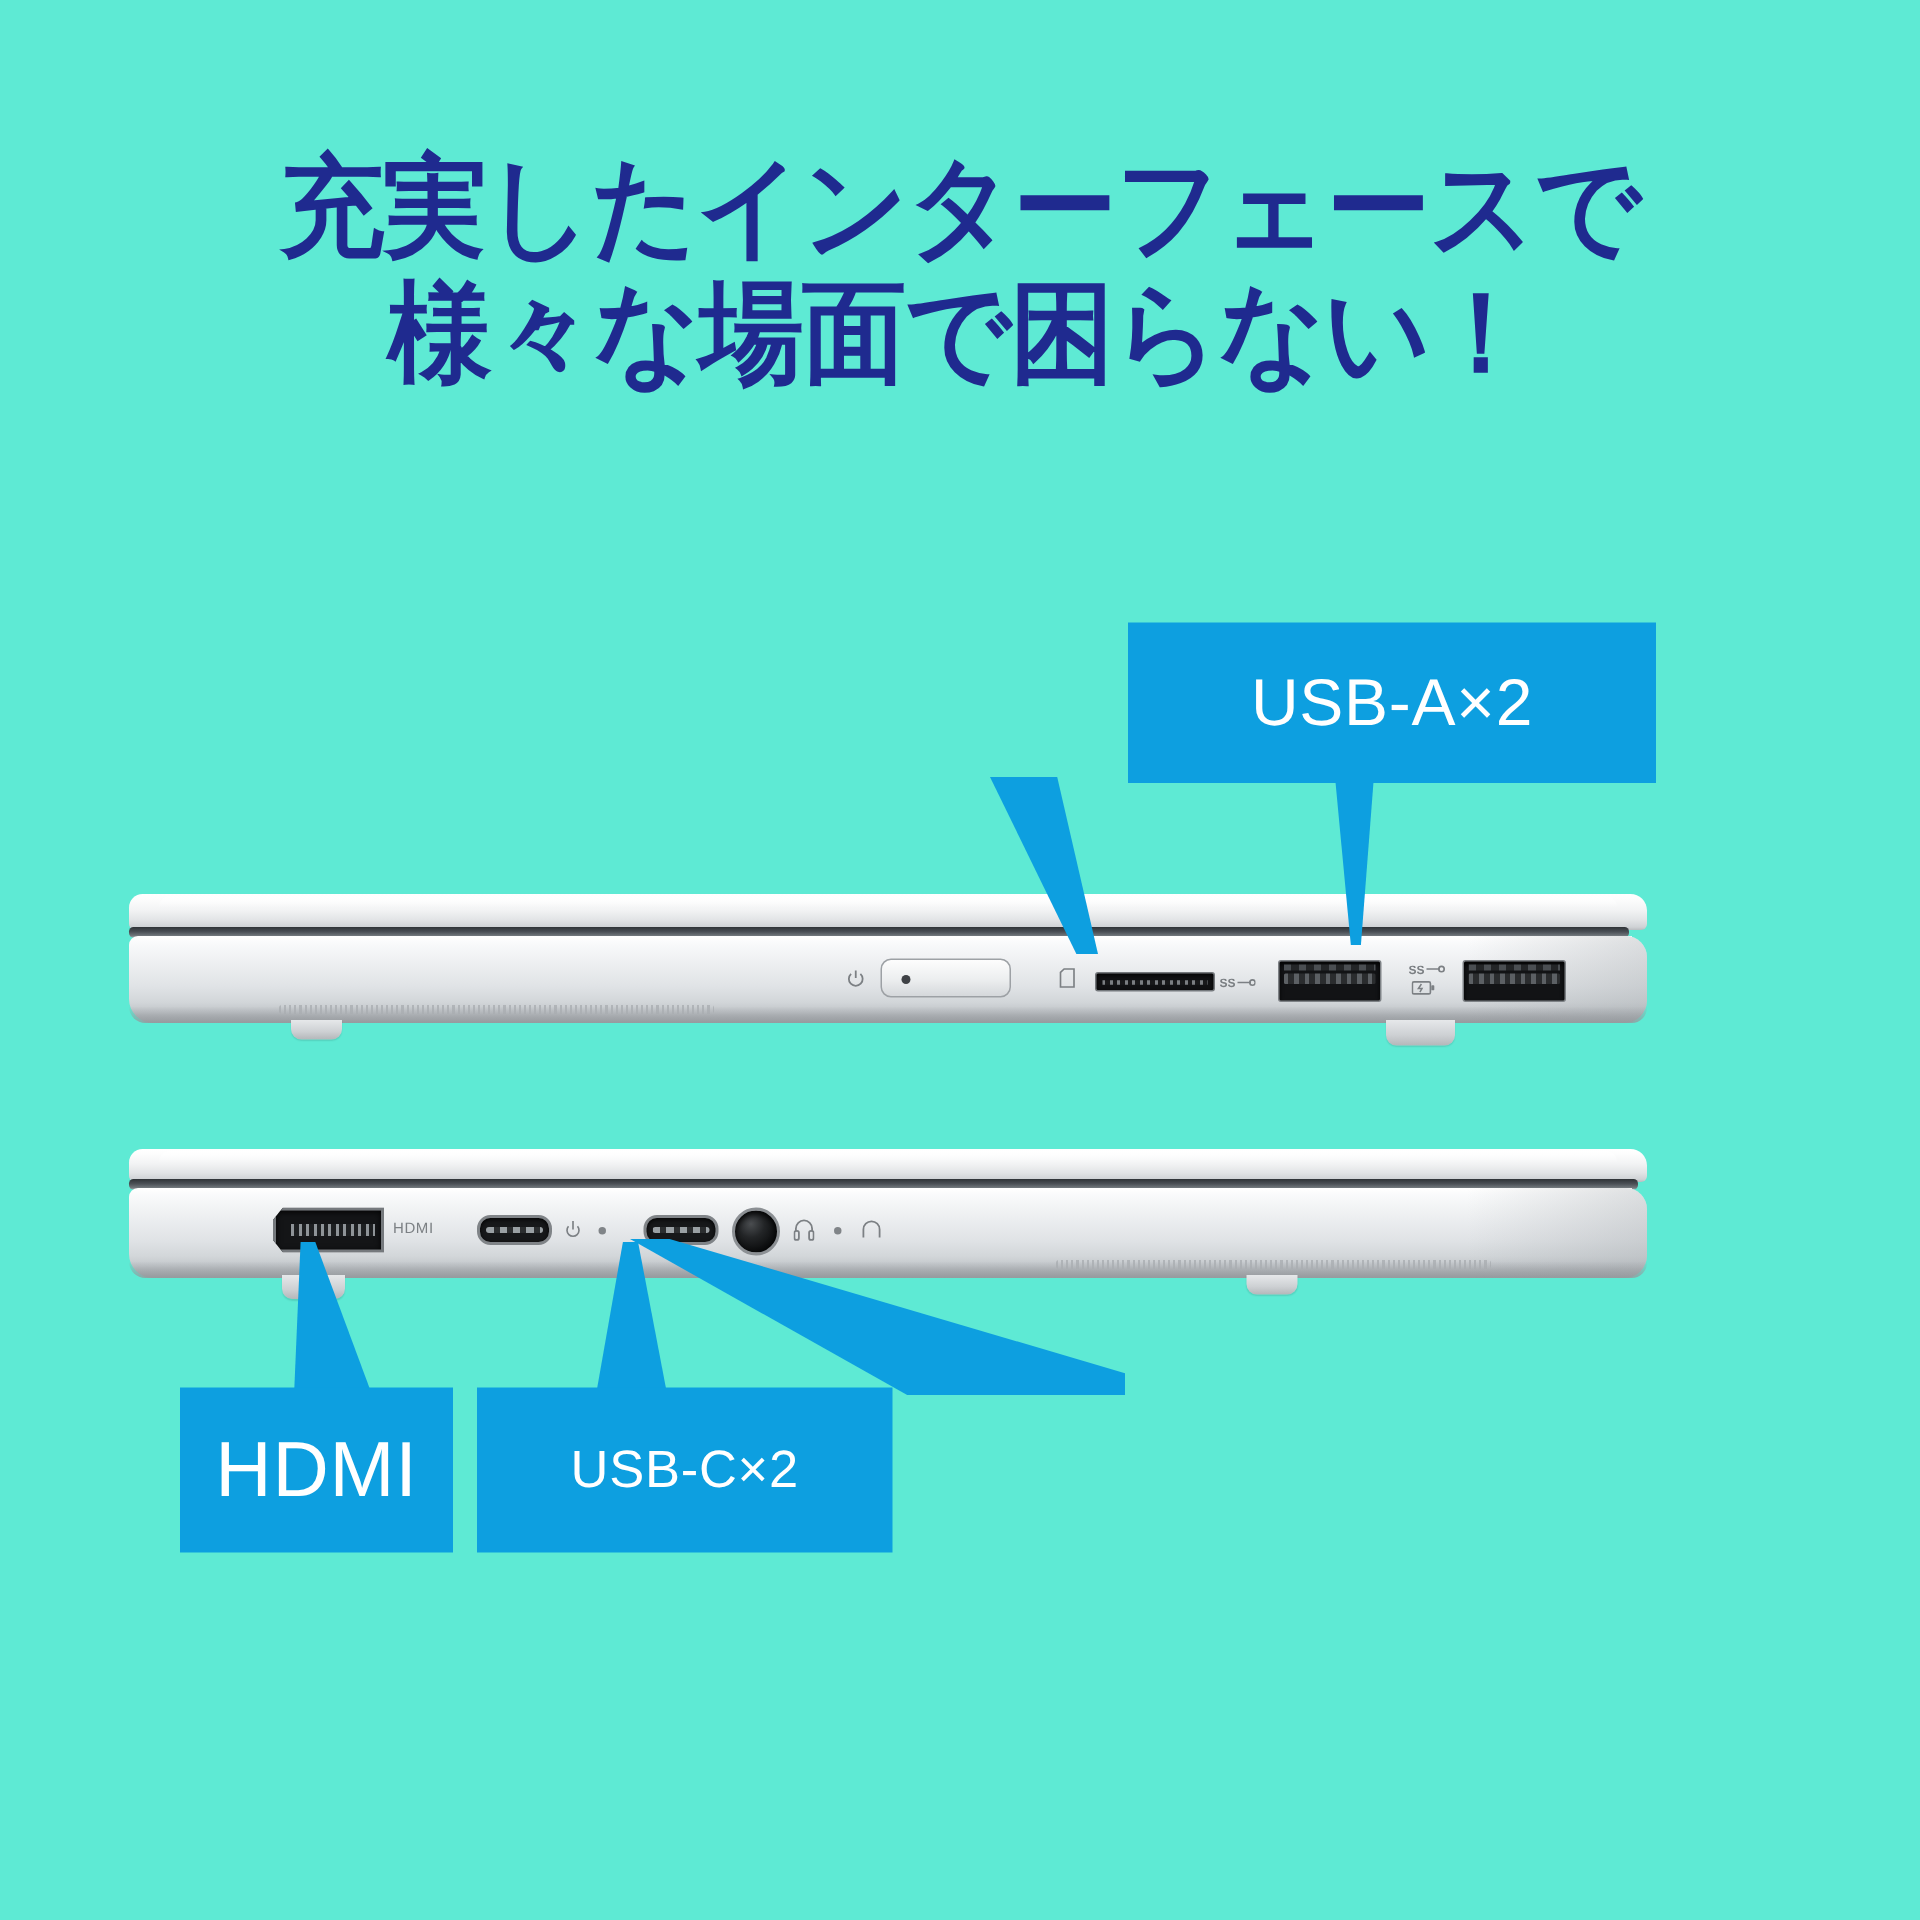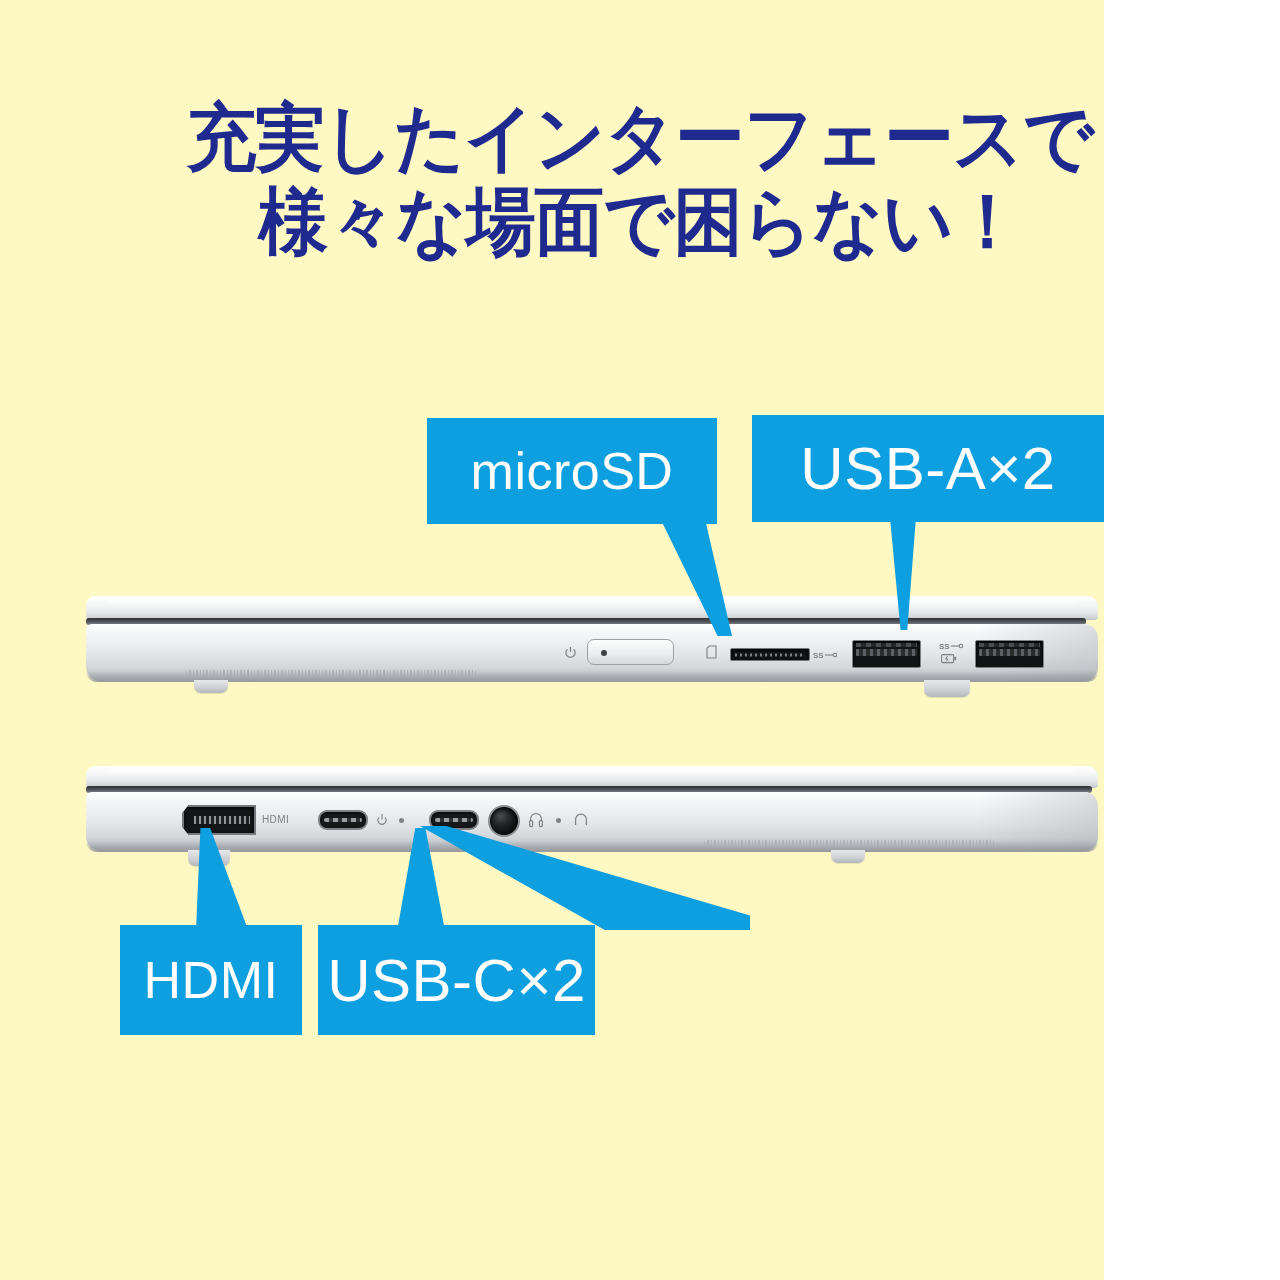--- a/index.html
+++ b/index.html
@@ -6,23 +6,23 @@
   html, body {
     margin: 0;
     padding: 0;
     background: #ffffff;
   }
   body {
     font-family: "Liberation Sans", "DejaVu Sans", sans-serif;
   }
   #stage {
     position: relative;
-    width: 1104px;
+    width: 1280px;
     height: 1280px;
-    background: #fef9c3;
+    background: #5eead4;
     overflow: hidden;
   }
 
   
   #headline {
     position: absolute;
     left: 0;
     top: 96px;
     width: 1280px;
     text-align: center;
@@ -380,30 +380,27 @@
 
   <div class="tail" style="left:178px; top:828px; width:70px; height:98px;
               clip-path: polygon(26% 100%, 98% 100%, 46% 0%, 32% 0%);"></div>
 
   <div class="tail" style="left:398px; top:828px; width:72px; height:98px;
               clip-path: polygon(0% 100%, 64% 100%, 38% 0%, 24% 0%);"></div>
 
   <div class="tail" style="left:420px; top:826px; width:330px; height:104px;
               clip-path: polygon(0% 0%, 8% 0%, 100% 86%, 100% 100%, 56% 100%);"></div>
 
-  <div class="callout" style="left:427px; top:418px; width:290px; height:106px; font-size:52px;">
-    <span>microSD</span>
-  </div>
-
-  <div class="callout" style="left:752px; top:415px; width:352px; height:107px; font-size:60px;">
+
+  <div class="callout" style="left:752px; top:415px; width:352px; height:107px; font-size:44px;">
     <span>USB-A×2</span>
   </div>
 
   <div class="callout" style="left:120px; top:925px; width:182px; height:110px; font-size:52px;">
     <span>HDMI</span>
   </div>
 
-  <div class="callout" style="left:318px; top:925px; width:277px; height:110px; font-size:60px;">
+  <div class="callout" style="left:318px; top:925px; width:277px; height:110px; font-size:35px;">
     <span>USB-C×2</span>
   </div>
 
 
 </div>
 
 </body></html>

